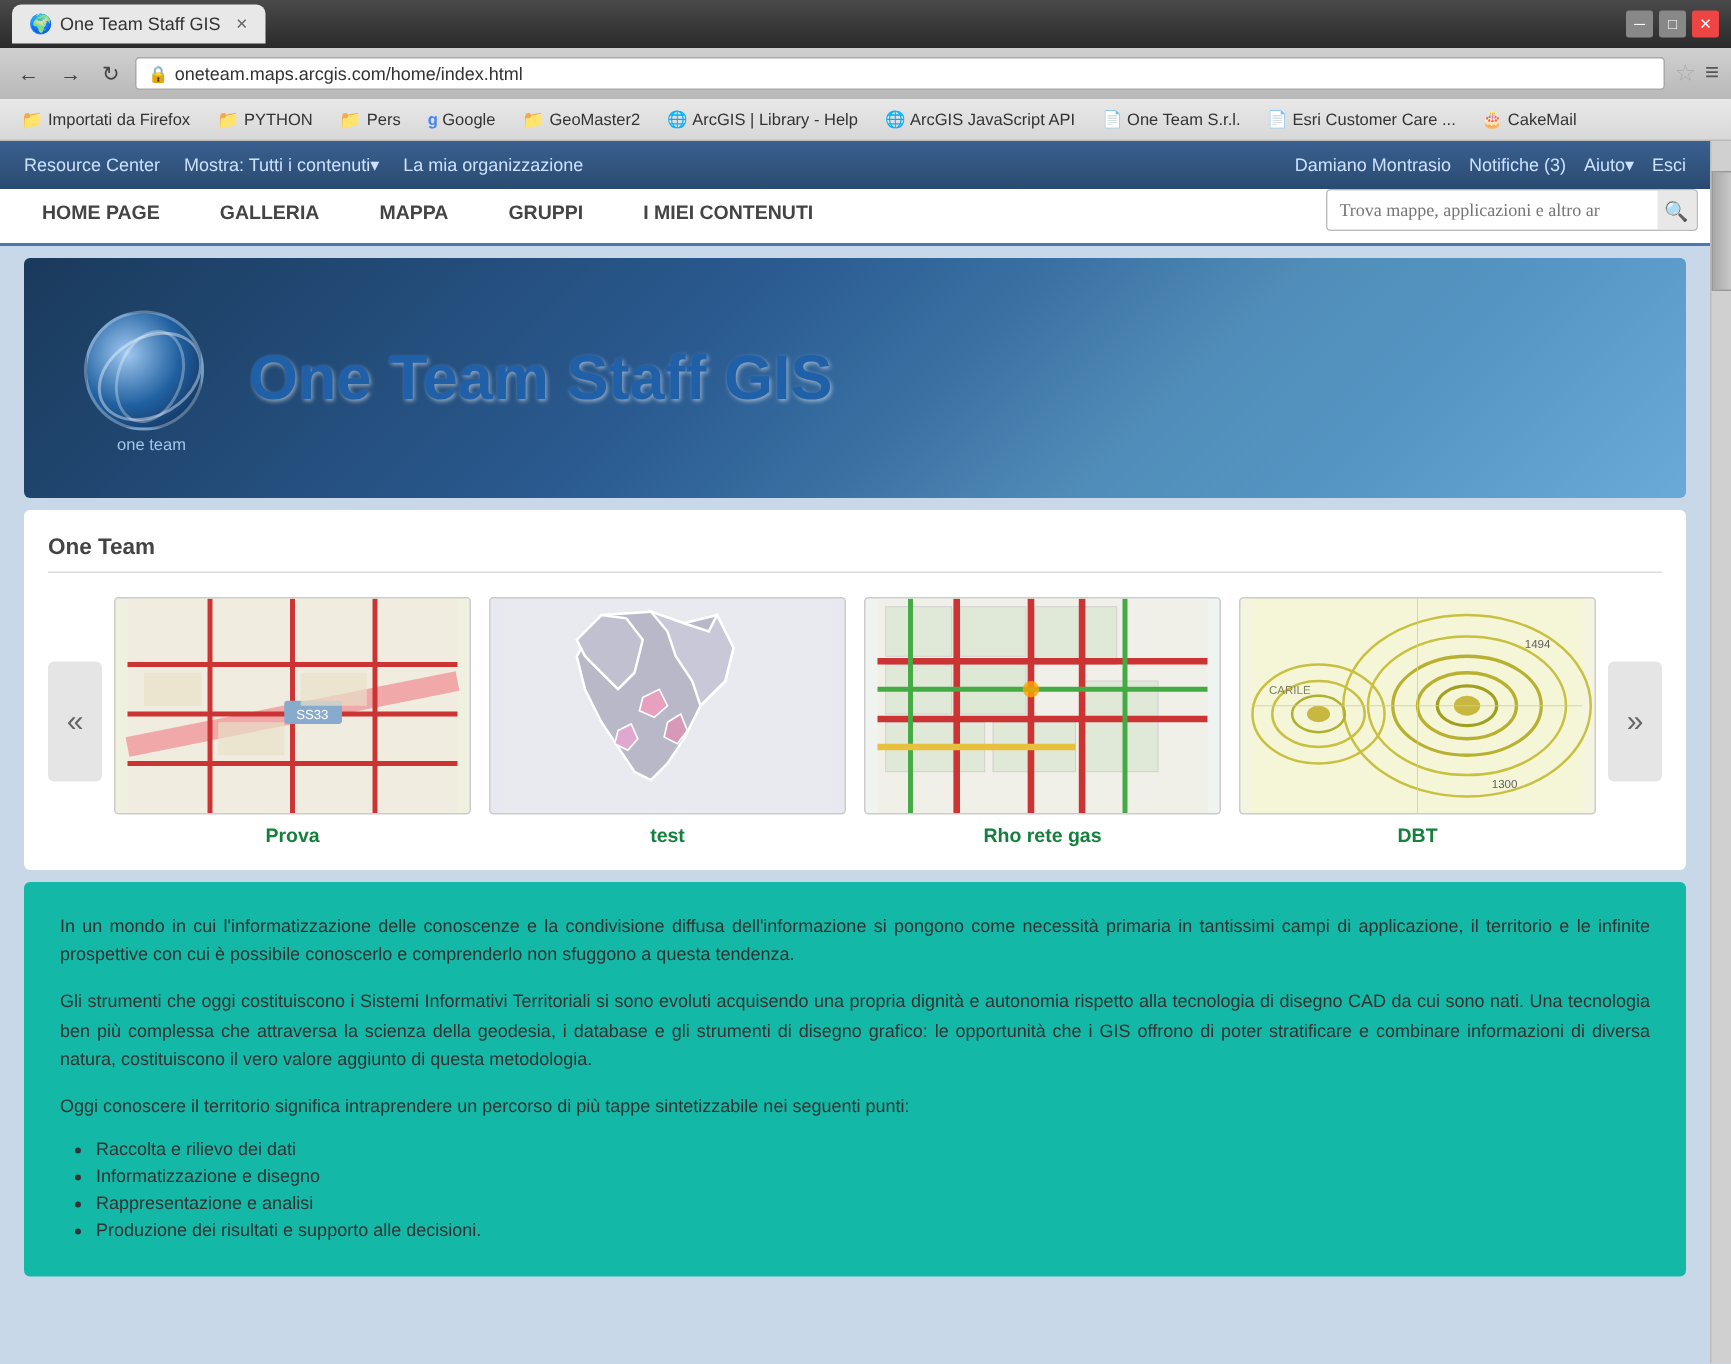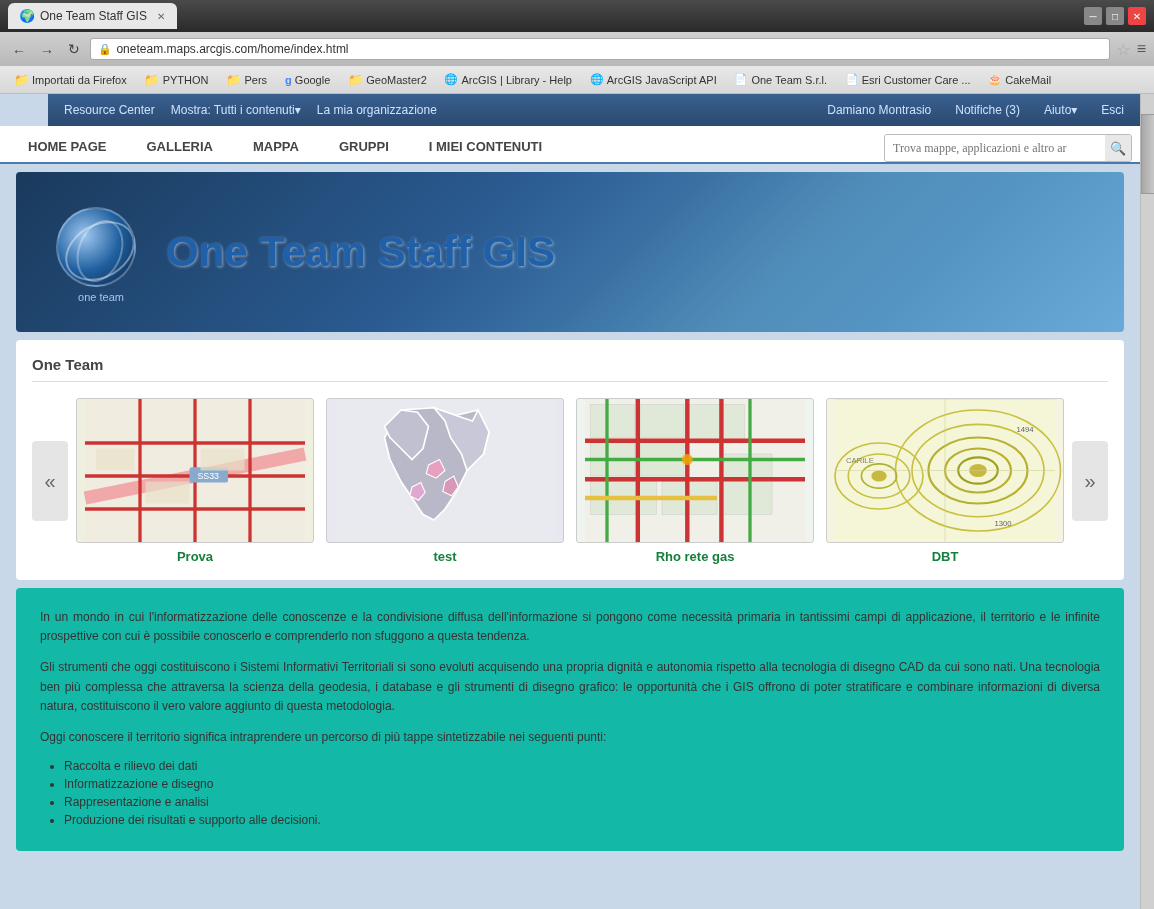--- a/index.html
+++ b/index.html
@@ -132,35 +132,34 @@
     
     .arcgis-topnav {
       background: linear-gradient(to bottom, #3a6090, #2a4a70);
       color: white;
       height: 32px;
       display: flex;
       align-items: center;
       padding: 0 16px;
       gap: 16px;
       font-size: 12px;
-      margin-left: 48px;
     }
     .arcgis-topnav a {
       color: #cce0ff;
       text-decoration: none;
       cursor: pointer;
     }
-    .topnav-right { margin-left: auto; display: flex; gap: 24px; align-items: center; }
+    .topnav-right { margin-left: auto; display: flex; gap: 12px; align-items: center; }
 
     
     .main-nav {
       background: white;
       border-bottom: 2px solid #4a7aad;
       display: flex;
-      align-items: flex-end;
+      align-items: flex-start;
       padding: 0 8px;
       height: 38px;
     }
     .nav-item {
       padding: 8px 20px;
       font-size: 13px;
       font-weight: bold;
       color: #444;
       cursor: pointer;
       text-decoration: none;

